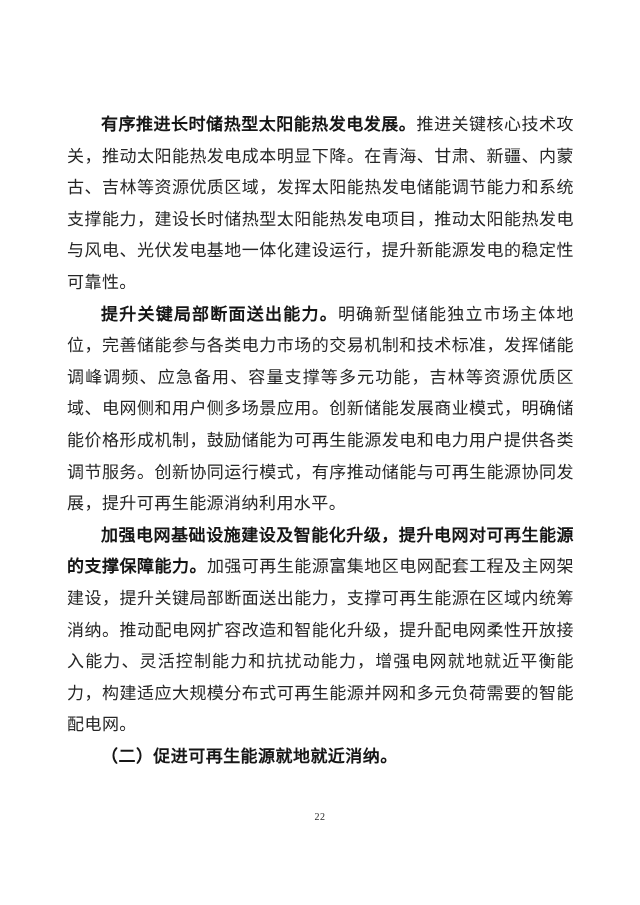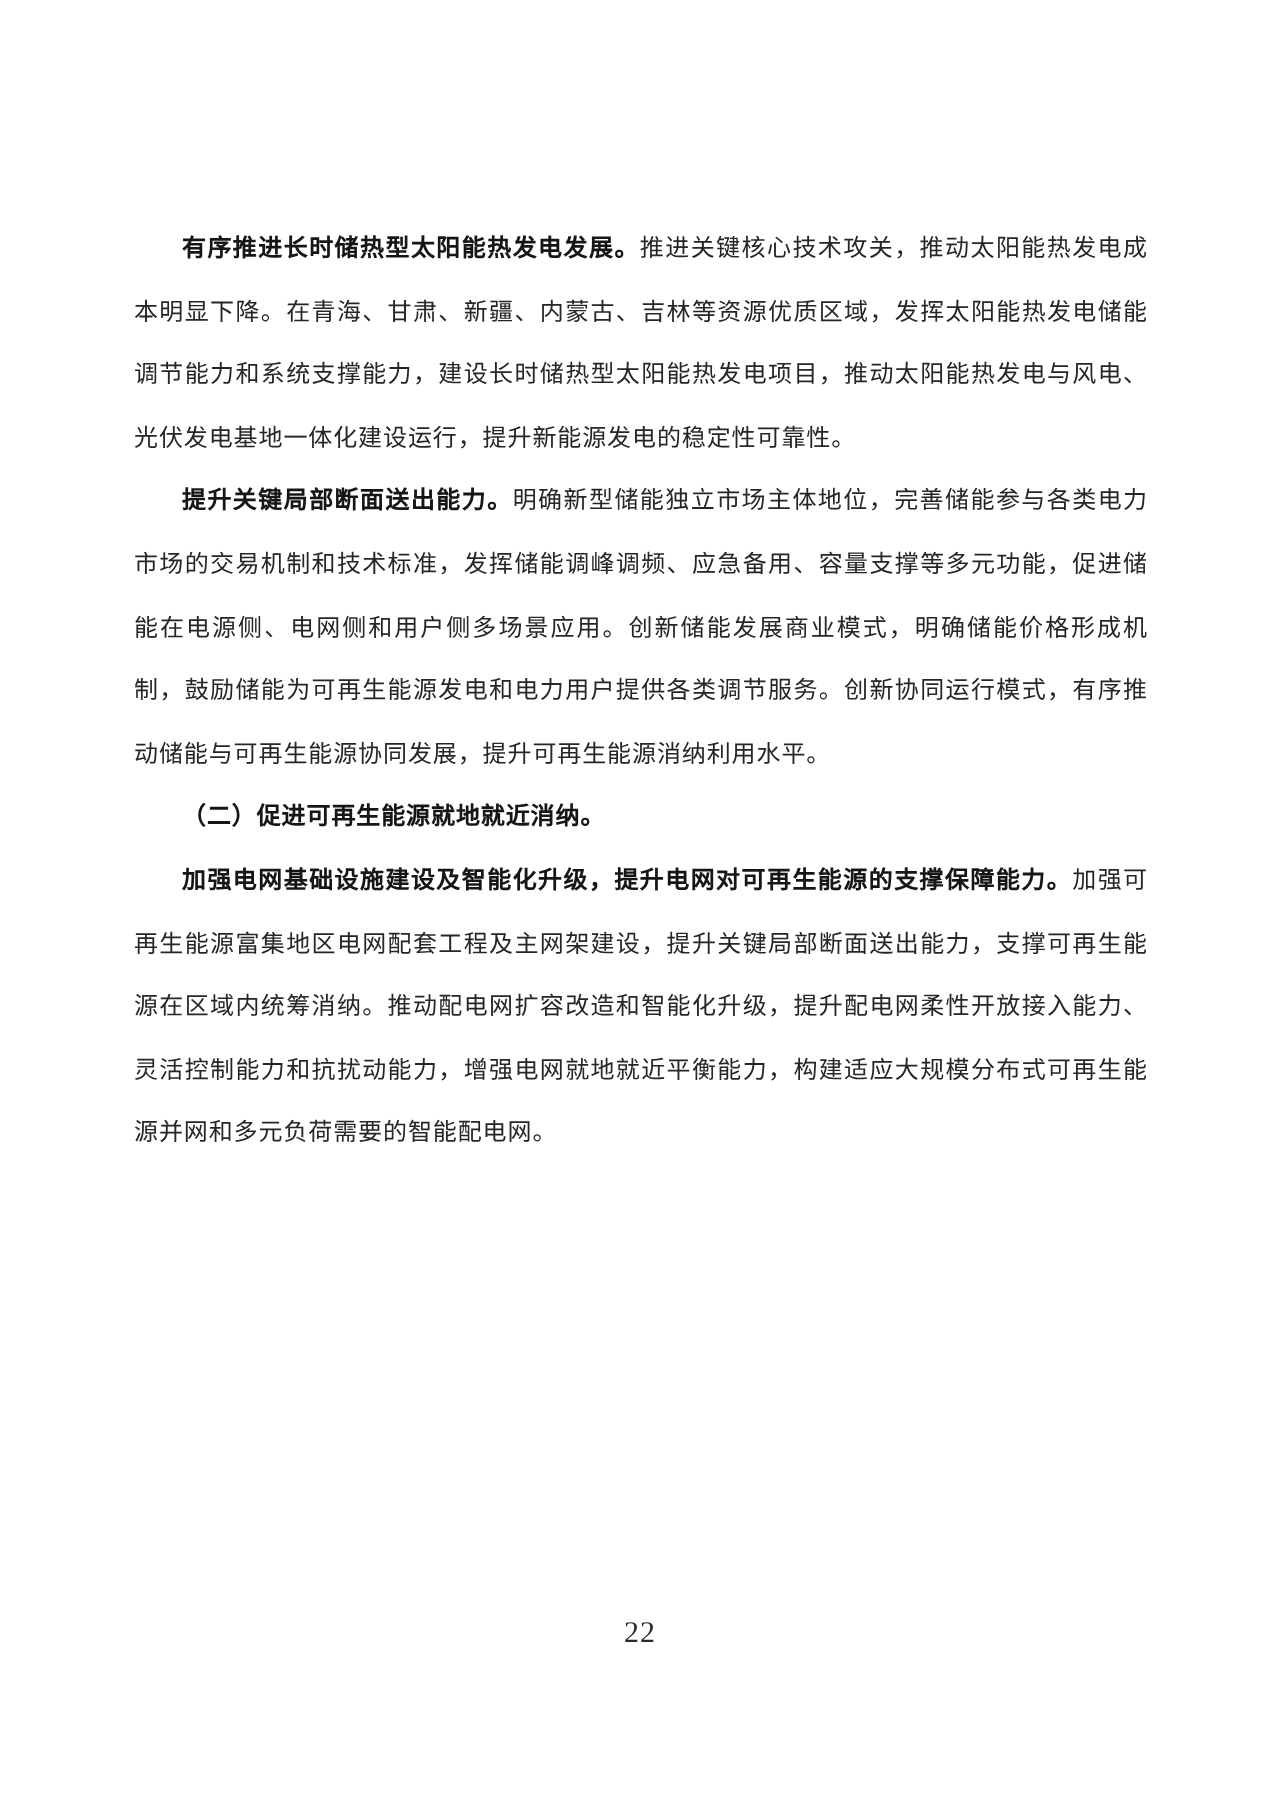--- a/index.html
+++ b/index.html
@@ -17,21 +17,21 @@
     font-family: "Liberation Serif", "DejaVu Serif", serif;
   }
   .text-block {
     position: absolute;
     left: 67px;
     top: 109px;
     width: 507px;
   }
   .para {
     margin: 0;
-    font-size: 12px;
+    font-size: 17px;
     line-height: 31.6px;
     letter-spacing: 0.45px;
     text-align: justify;
     text-indent: 2em;
     color: #262626;
     word-break: break-all;
   }
   .para .lead {
     font-weight: 700;
     color: #161616;
@@ -41,37 +41,37 @@
   }
   .section-heading .lead {
     font-weight: 700;
   }
   .page-footer {
     position: absolute;
     left: 0;
     top: 803px;
     width: 640px;
     text-align: center;
-    font-size: 15px;
+    font-size: 10px;
     line-height: 28px;
     color: #2a2a2a;
     letter-spacing: 0.5px;
   }
 </style>
 </head>
 <body>
 
 <div class="page">
   <div class="text-block">
 
     <p class="para"><span class="lead">有序推进长时储热型太阳能热发电发展。</span><span class="body">推进关键核心技术攻关，推动太阳能热发电成本明显下降。在青海、甘肃、新疆、内蒙古、吉林等资源优质区域，发挥太阳能热发电储能调节能力和系统支撑能力，建设长时储热型太阳能热发电项目，推动太阳能热发电与风电、光伏发电基地一体化建设运行，提升新能源发电的稳定性可靠性。</span></p>
 
-    <p class="para"><span class="lead">提升关键局部断面送出能力。</span><span class="body">明确新型储能独立市场主体地位，完善储能参与各类电力市场的交易机制和技术标准，发挥储能调峰调频、应急备用、容量支撑等多元功能，促进储能在电源侧、电网侧和用户侧多场景应用。创新储能发展商业模式，明确储能价格形成机制，鼓励储能为可再生能源发电和电力用户提供各类调节服务。创新协同运行模式，有序推动储能与可再生能源协同发展，提升可再生能源消纳利用水平。</span></p>
+    <p class="para"><span class="lead">提升关键局部断面送出能力。</span><span class="body">明确新型储能独立市场主体地位，完善储能参与各类电力市场的交易机制和技术标准，发挥储能调峰调频、应急备用、容量支撑等多元功能，吉林等资源优质区域、电网侧和用户侧多场景应用。创新储能发展商业模式，明确储能价格形成机制，鼓励储能为可再生能源发电和电力用户提供各类调节服务。创新协同运行模式，有序推动储能与可再生能源协同发展，提升可再生能源消纳利用水平。</span></p>
+
+    <p class="para"><span class="lead">加强电网基础设施建设及智能化升级，提升电网对可再生能源的支撑保障能力。</span><span class="body">加强可再生能源富集地区电网配套工程及主网架建设，提升关键局部断面送出能力，支撑可再生能源在区域内统筹消纳。推动配电网扩容改造和智能化升级，提升配电网柔性开放接入能力、灵活控制能力和抗扰动能力，增强电网就地就近平衡能力，构建适应大规模分布式可再生能源并网和多元负荷需要的智能配电网。</span></p>
 
     <p class="para section-heading"><span class="lead">（二）促进可再生能源就地就近消纳。</span><span class="body"></span></p>
-
-    <p class="para"><span class="lead">加强电网基础设施建设及智能化升级，提升电网对可再生能源的支撑保障能力。</span><span class="body">加强可再生能源富集地区电网配套工程及主网架建设，提升关键局部断面送出能力，支撑可再生能源在区域内统筹消纳。推动配电网扩容改造和智能化升级，提升配电网柔性开放接入能力、灵活控制能力和抗扰动能力，增强电网就地就近平衡能力，构建适应大规模分布式可再生能源并网和多元负荷需要的智能配电网。</span></p>
 
 
   </div>
 
   <div class="page-footer">22</div>
 </div>
 
 </body></html>

